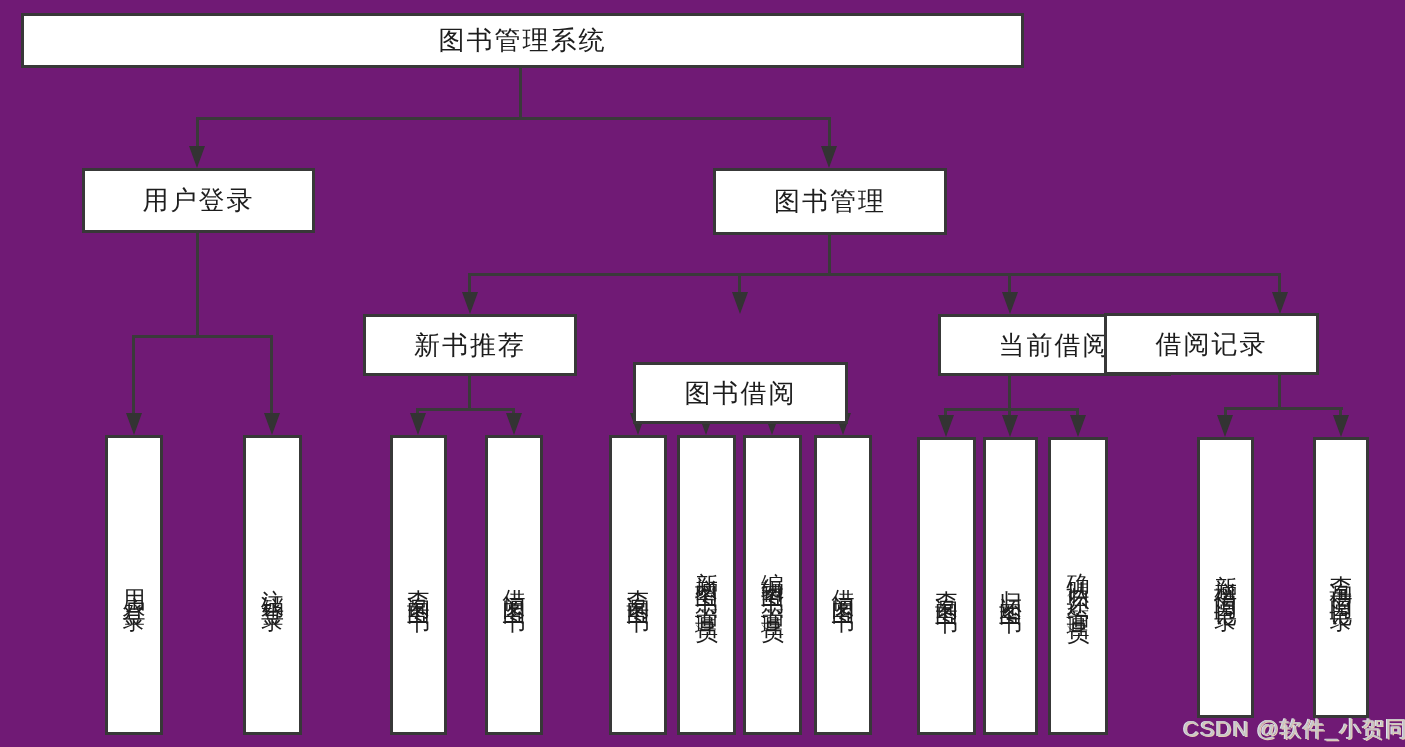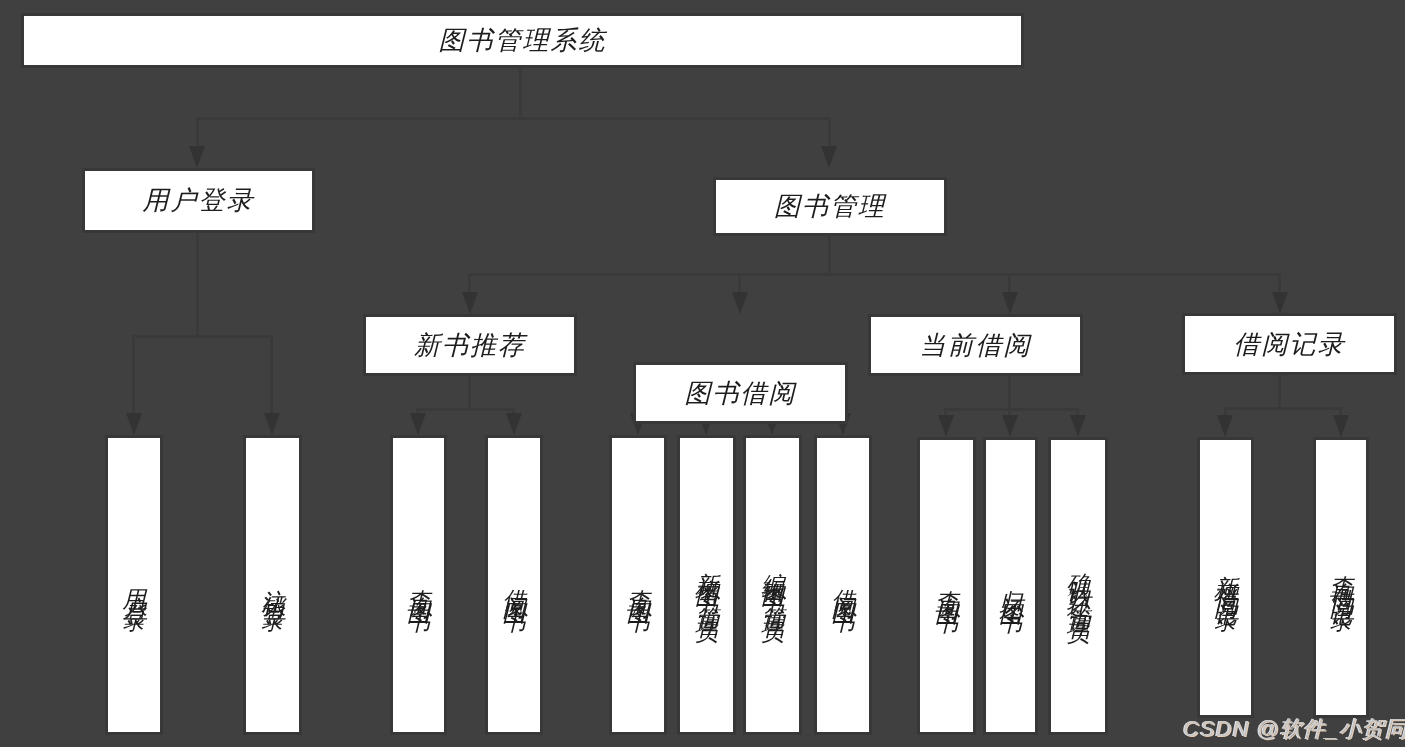--- a/index.html
+++ b/index.html
@@ -1,19 +1,18 @@
 <!DOCTYPE html>
 <html><head>
 <meta charset="utf-8">
 <style>
   html,body{margin:0;padding:0;background:#ffffff;}
   .canvas{
-    position:relative;width:1405px;height:747px;background:#404040;overflow:hidden;
+    position:relative;width:1405px;height:747px;background:#701a75;overflow:hidden;
     font-family:"Liberation Sans","DejaVu Sans",sans-serif;
-    font-style:italic;
   }
   .box{
     position:absolute;background:#ffffff;border:3px solid #383838;box-sizing:border-box;
     display:flex;align-items:center;justify-content:center;color:#1d1d1d;z-index:2;
   }
   .hbox{font-size:26px;letter-spacing:2px;white-space:nowrap;}
   .vbox{
     writing-mode:vertical-rl;text-orientation:mixed;
     font-size:23px;line-height:1;letter-spacing:7px;
   }
@@ -39,21 +38,21 @@
   <div class="box hbox" style="left:21px;top:13px;width:1003px;height:55px;">图书管理系统</div>
 
   <div class="vline" style="left:519px;top:68px;height:49px;"></div>
   <div class="hline" style="left:196px;top:117px;width:635px;"></div>
   <div class="vline" style="left:196px;top:117px;height:33px;"></div>
   <div class="arrow" style="left:189px;top:146px;"></div>
   <div class="vline" style="left:828px;top:117px;height:33px;"></div>
   <div class="arrow" style="left:821px;top:146px;"></div>
 
   <div class="box hbox" style="left:82px;top:168px;width:233px;height:65px;">用户登录</div>
-  <div class="box hbox" style="left:713px;top:177px;width:234px;height:59px;">图书管理</div>
+  <div class="box hbox" style="left:713px;top:168px;width:234px;height:67px;">图书管理</div>
 
   <div class="vline" style="left:196px;top:233px;height:102px;"></div>
   <div class="hline" style="left:132px;top:335px;width:141px;"></div>
   <div class="vline" style="left:132px;top:335px;height:82px;"></div>
   <div class="arrow" style="left:126px;top:413px;"></div>
   <div class="vline" style="left:270px;top:335px;height:82px;"></div>
   <div class="arrow" style="left:264px;top:413px;"></div>
 
   <div class="vline" style="left:828px;top:233px;height:40px;"></div>
   <div class="hline" style="left:468px;top:273px;width:813px;"></div>
@@ -61,22 +60,22 @@
   <div class="arrow" style="left:462px;top:292px;"></div>
   <div class="vline" style="left:738px;top:273px;height:21px;"></div>
   <div class="arrow" style="left:732px;top:292px;"></div>
   <div class="vline" style="left:1008px;top:273px;height:21px;"></div>
   <div class="arrow" style="left:1002px;top:292px;"></div>
   <div class="vline" style="left:1278px;top:273px;height:21px;"></div>
   <div class="arrow" style="left:1272px;top:292px;"></div>
 
   <div class="box hbox" style="left:363px;top:314px;width:214px;height:62px;text-align:center;">新书推荐</div>
   <div class="box hbox" style="left:633px;top:314px;width:215px;height:62px;margin-top:48px;">图书借阅</div>
-  <div class="box hbox" style="left:868px;top:314px;width:215px;height:62px;">当前借阅</div>
-  <div class="box hbox" style="left:1182px;top:313px;width:215px;height:62px;">借阅记录</div>
+  <div class="box hbox" style="left:938px;top:314px;width:233px;height:62px;">当前借阅</div>
+  <div class="box hbox" style="left:1104px;top:313px;width:215px;height:62px;">借阅记录</div>
 
   <div class="vline" style="left:468px;top:376px;height:32px;"></div>
   <div class="hline" style="left:416px;top:408px;width:98px;"></div>
   <div class="vline" style="left:416px;top:408px;height:8px;"></div>
   <div class="arrow" style="left:410px;top:413px;"></div>
   <div class="vline" style="left:512px;top:408px;height:8px;"></div>
   <div class="arrow" style="left:506px;top:413px;"></div>
 
   <div class="vline" style="left:738px;top:376px;height:32px;"></div>
   <div class="hline" style="left:636px;top:408px;width:207px;"></div>

